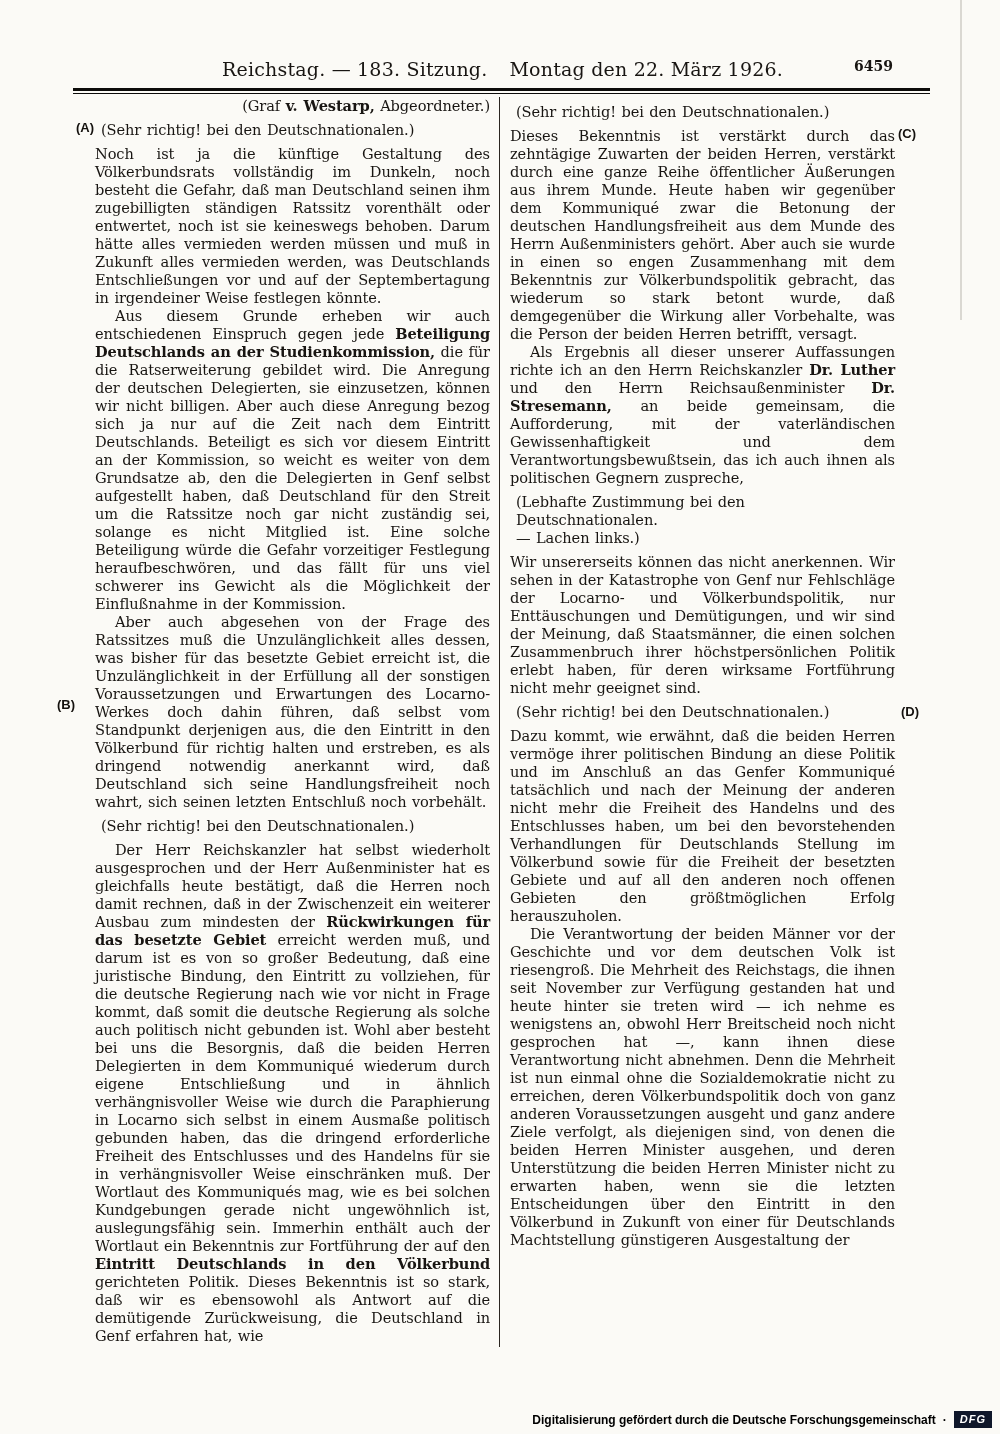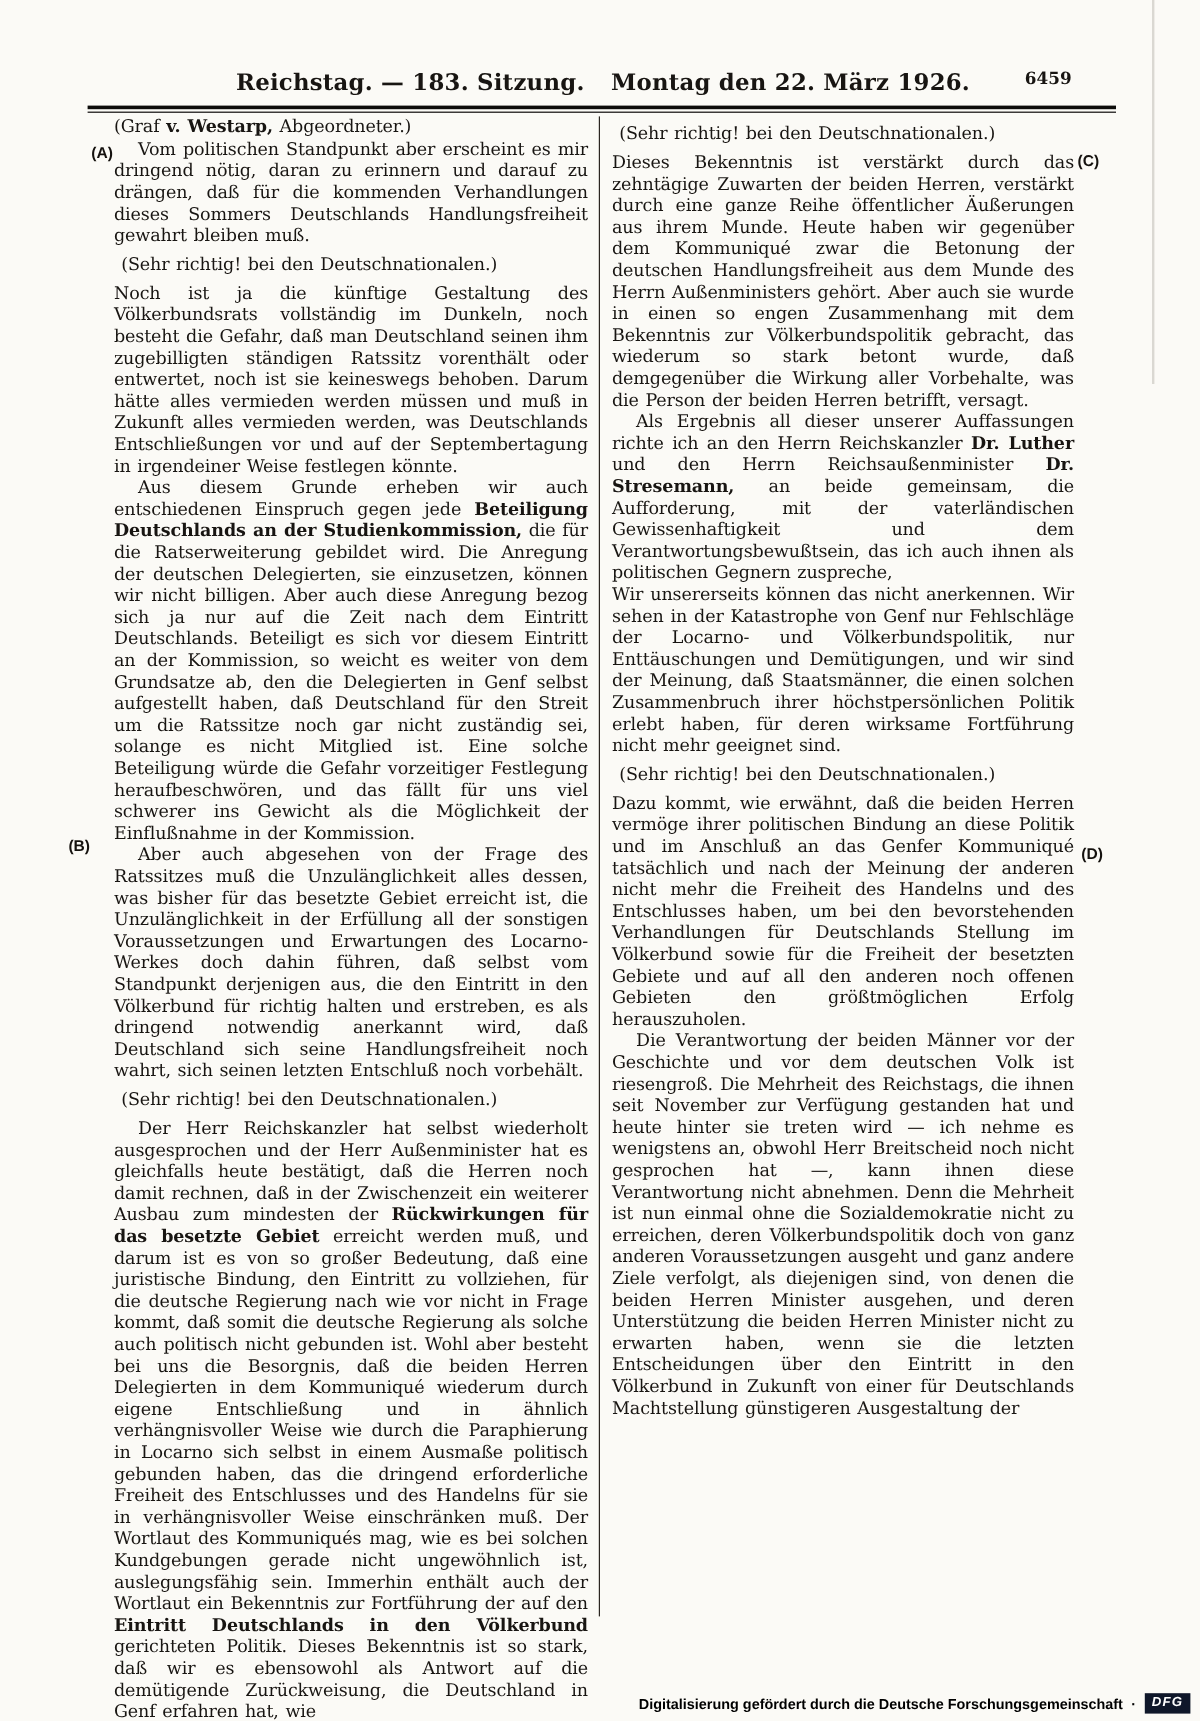--- a/index.html
+++ b/index.html
@@ -9,21 +9,21 @@
     position:relative;
     font-family:"DejaVu Serif", serif;
     color:#181512;
     overflow:hidden;
   }
   .page{position:absolute;inset:0;}
   
   .header-line{
     position:absolute;top:58px;left:75px;width:855px;
     text-align:center;
-    font-size:19px;font-weight:700;
+    font-size:19px;font-weight:400;
     letter-spacing:.2px;
     white-space:nowrap;
   }
   .header-line .sess{margin-right:22px;}
   .page-number{
     position:absolute;top:58px;right:107px;
     font-size:14px;font-weight:700;
   }
   .rule-thick{
     position:absolute;top:88px;left:73px;width:857px;
@@ -48,21 +48,21 @@
     position:absolute;top:0;left:499px;height:1250px;
     border-left:1.5px solid #2a2520;
   }
   .para{margin:0;}
   .para.indent{text-indent:20px;}
   .bold{font-weight:700;}
   .interjection{
     text-align:left;
     margin:6px 6px 6px 6px;
   }
-  .speaker-note{margin:0 0 1px 0;text-align:left;}
+  .speaker-note{margin:0 0 1px 0;text-align:right;}
   
   .margin-label{
     position:absolute;
     font-family:"Liberation Sans", sans-serif;
     font-size:13px;font-weight:700;color:#14110e;
   }
   
   .footer{
     position:absolute;right:8px;bottom:6px;
     display:flex;align-items:center;gap:6px;
@@ -93,33 +93,33 @@
   <div class="page-number">6459</div>
 
   <div class="rule-thick"></div>
   <div class="rule-thin"></div>
 
   <div class="scan-edge"></div>
 
   <div class="content">
     <div class="col col-left" id="col-left">
         <div class="speaker-note"><span>(Graf </span><span class="bold">v. Westarp,</span><span> Abgeordneter.)</span></div>
-        <div class="para indent"><span>Vom politischen Standpunkt aber erscheint es mir dringend nötig, daran zu erinnern und darauf zu drängen, daß für die kommenden Verhandlungen dieses Sommers Deutschlands Handlungsfreiheit gewahrt bleiben muß.</span></div>
         <div class="interjection">(Sehr richtig! bei den Deutschnationalen.)</div>
         <div class="para"><span>Noch ist ja die künftige Gestaltung des Völkerbundsrats vollständig im Dunkeln, noch besteht die Gefahr, daß man Deutschland seinen ihm zugebilligten ständigen Ratssitz vorenthält oder entwertet, noch ist sie keineswegs behoben. Darum hätte alles vermieden werden müssen und muß in Zukunft alles vermieden werden, was Deutschlands Entschließungen vor und auf der Septembertagung in irgendeiner Weise festlegen könnte.</span></div>
         <div class="para indent"><span>Aus diesem Grunde erheben wir auch entschiedenen Einspruch gegen jede </span><span class="bold">Beteiligung Deutschlands an der Studienkommission,</span><span> die für die Ratserweiterung gebildet wird. Die Anregung der deutschen Delegierten, sie einzusetzen, können wir nicht billigen. Aber auch diese Anregung bezog sich ja nur auf die Zeit nach dem Eintritt Deutschlands. Beteiligt es sich vor diesem Eintritt an der Kommission, so weicht es weiter von dem Grundsatze ab, den die Delegierten in Genf selbst aufgestellt haben, daß Deutschland für den Streit um die Ratssitze noch gar nicht zuständig sei, solange es nicht Mitglied ist. Eine solche Beteiligung würde die Gefahr vorzeitiger Festlegung heraufbeschwören, und das fällt für uns viel schwerer ins Gewicht als die Möglichkeit der Einflußnahme in der Kommission.</span></div>
         <div class="para indent"><span>Aber auch abgesehen von der Frage des Ratssitzes muß die Unzulänglichkeit alles dessen, was bisher für das besetzte Gebiet erreicht ist, die Unzulänglichkeit in der Erfüllung all der sonstigen Voraussetzungen und Erwartungen des Locarno-Werkes doch dahin führen, daß selbst vom Standpunkt derjenigen aus, die den Eintritt in den Völkerbund für richtig halten und erstreben, es als dringend notwendig anerkannt wird, daß Deutschland sich seine Handlungsfreiheit noch wahrt, sich seinen letzten Entschluß noch vorbehält.</span></div>
         <div class="interjection">(Sehr richtig! bei den Deutschnationalen.)</div>
         <div class="para indent"><span>Der Herr Reichskanzler hat selbst wiederholt ausgesprochen und der Herr Außenminister hat es gleichfalls heute bestätigt, daß die Herren noch damit rechnen, daß in der Zwischenzeit ein weiterer Ausbau zum mindesten der </span><span class="bold">Rückwirkungen für das besetzte Gebiet</span><span> erreicht werden muß, und darum ist es von so großer Bedeutung, daß eine juristische Bindung, den Eintritt zu vollziehen, für die deutsche Regierung nach wie vor nicht in Frage kommt, daß somit die deutsche Regierung als solche auch politisch nicht gebunden ist. Wohl aber besteht bei uns die Besorgnis, daß die beiden Herren Delegierten in dem Kommuniqué wiederum durch eigene Entschließung und in ähnlich verhängnisvoller Weise wie durch die Paraphierung in Locarno sich selbst in einem Ausmaße politisch gebunden haben, das die dringend erforderliche Freiheit des Entschlusses und des Handelns für sie in verhängnisvoller Weise einschränken muß. Der Wortlaut des Kommuniqués mag, wie es bei solchen Kundgebungen gerade nicht ungewöhnlich ist, auslegungsfähig sein. Immerhin enthält auch der Wortlaut ein Bekenntnis zur Fortführung der auf den </span><span class="bold">Eintritt Deutschlands in den Völkerbund</span><span> gerichteten Politik. Dieses Bekenntnis ist so stark, daß wir es ebensowohl als Antwort auf die demütigende Zurückweisung, die Deutschland in Genf erfahren hat, wie</span></div>
       </div>
     <div class="divider"></div>
     <div class="col col-right" id="col-right">
         <div class="interjection">(Sehr richtig! bei den Deutschnationalen.)</div>
         <div class="para"><span>Dieses Bekenntnis ist verstärkt durch das zehntägige Zuwarten der beiden Herren, verstärkt durch eine ganze Reihe öffentlicher Äußerungen aus ihrem Munde. Heute haben wir gegenüber dem Kommuniqué zwar die Betonung der deutschen Handlungsfreiheit aus dem Munde des Herrn Außenministers gehört. Aber auch sie wurde in einen so engen Zusammenhang mit dem Bekenntnis zur Völkerbundspolitik gebracht, das wiederum so stark betont wurde, daß demgegenüber die Wirkung aller Vorbehalte, was die Person der beiden Herren betrifft, versagt.</span></div>
         <div class="para indent"><span>Als Ergebnis all dieser unserer Auffassungen richte ich an den Herrn Reichskanzler </span><span class="bold">Dr. Luther</span><span> und den Herrn Reichsaußenminister </span><span class="bold">Dr. Stresemann,</span><span> an beide gemeinsam, die Aufforderung, mit der vaterländischen Gewissenhaftigkeit und dem Verantwortungsbewußtsein, das ich auch ihnen als politischen Gegnern zuspreche,</span></div>
+        <div class="interjection">(Lebhafte Zustimmung bei den Deutschnationalen.<br>— Lachen links.)</div>
         <div class="para"><span>Wir unsererseits können das nicht anerkennen.  Wir sehen in der Katastrophe von Genf nur Fehlschläge der Locarno- und Völkerbundspolitik, nur Enttäuschungen und Demütigungen, und wir sind der Meinung, daß Staatsmänner, die einen solchen Zusammenbruch ihrer höchstpersönlichen Politik erlebt haben, für deren wirksame Fortführung nicht mehr geeignet sind.</span></div>
         <div class="interjection">(Sehr richtig! bei den Deutschnationalen.)</div>
         <div class="para"><span>Dazu kommt, wie erwähnt, daß die beiden Herren vermöge ihrer politischen Bindung an diese Politik und im Anschluß an das Genfer Kommuniqué tatsächlich und nach der Meinung der anderen nicht mehr die Freiheit des Handelns und des Entschlusses haben, um bei den bevorstehenden Verhandlungen für Deutschlands Stellung im Völkerbund sowie für die Freiheit der besetzten Gebiete und auf all den anderen noch offenen Gebieten den größtmöglichen Erfolg herauszuholen.</span></div>
         <div class="para indent"><span>Die Verantwortung der beiden Männer vor der Geschichte und vor dem deutschen Volk ist riesengroß.  Die Mehrheit des Reichstags, die ihnen seit November zur Verfügung gestanden hat und heute hinter sie treten wird — ich nehme es wenigstens an, obwohl Herr Breitscheid noch nicht gesprochen hat —, kann ihnen diese Verantwortung nicht abnehmen.  Denn die Mehrheit ist nun einmal ohne die Sozialdemokratie nicht zu erreichen, deren Völkerbundspolitik doch von ganz anderen Voraussetzungen ausgeht und ganz andere Ziele verfolgt, als diejenigen sind, von denen die beiden Herren Minister ausgehen, und deren Unterstützung die beiden Herren Minister nicht zu erwarten haben, wenn sie die letzten Entscheidungen über den Eintritt in den Völkerbund in Zukunft von einer für Deutschlands Machtstellung günstigeren Ausgestaltung der</span></div>
       </div>
   </div>
 
   <div class="margin-label" style="left:76px;top:120px;">(A)</div>
   <div class="margin-label" style="left:57px;top:697px;">(B)</div>
   <div class="margin-label" style="left:898px;top:126px;">(C)</div>

